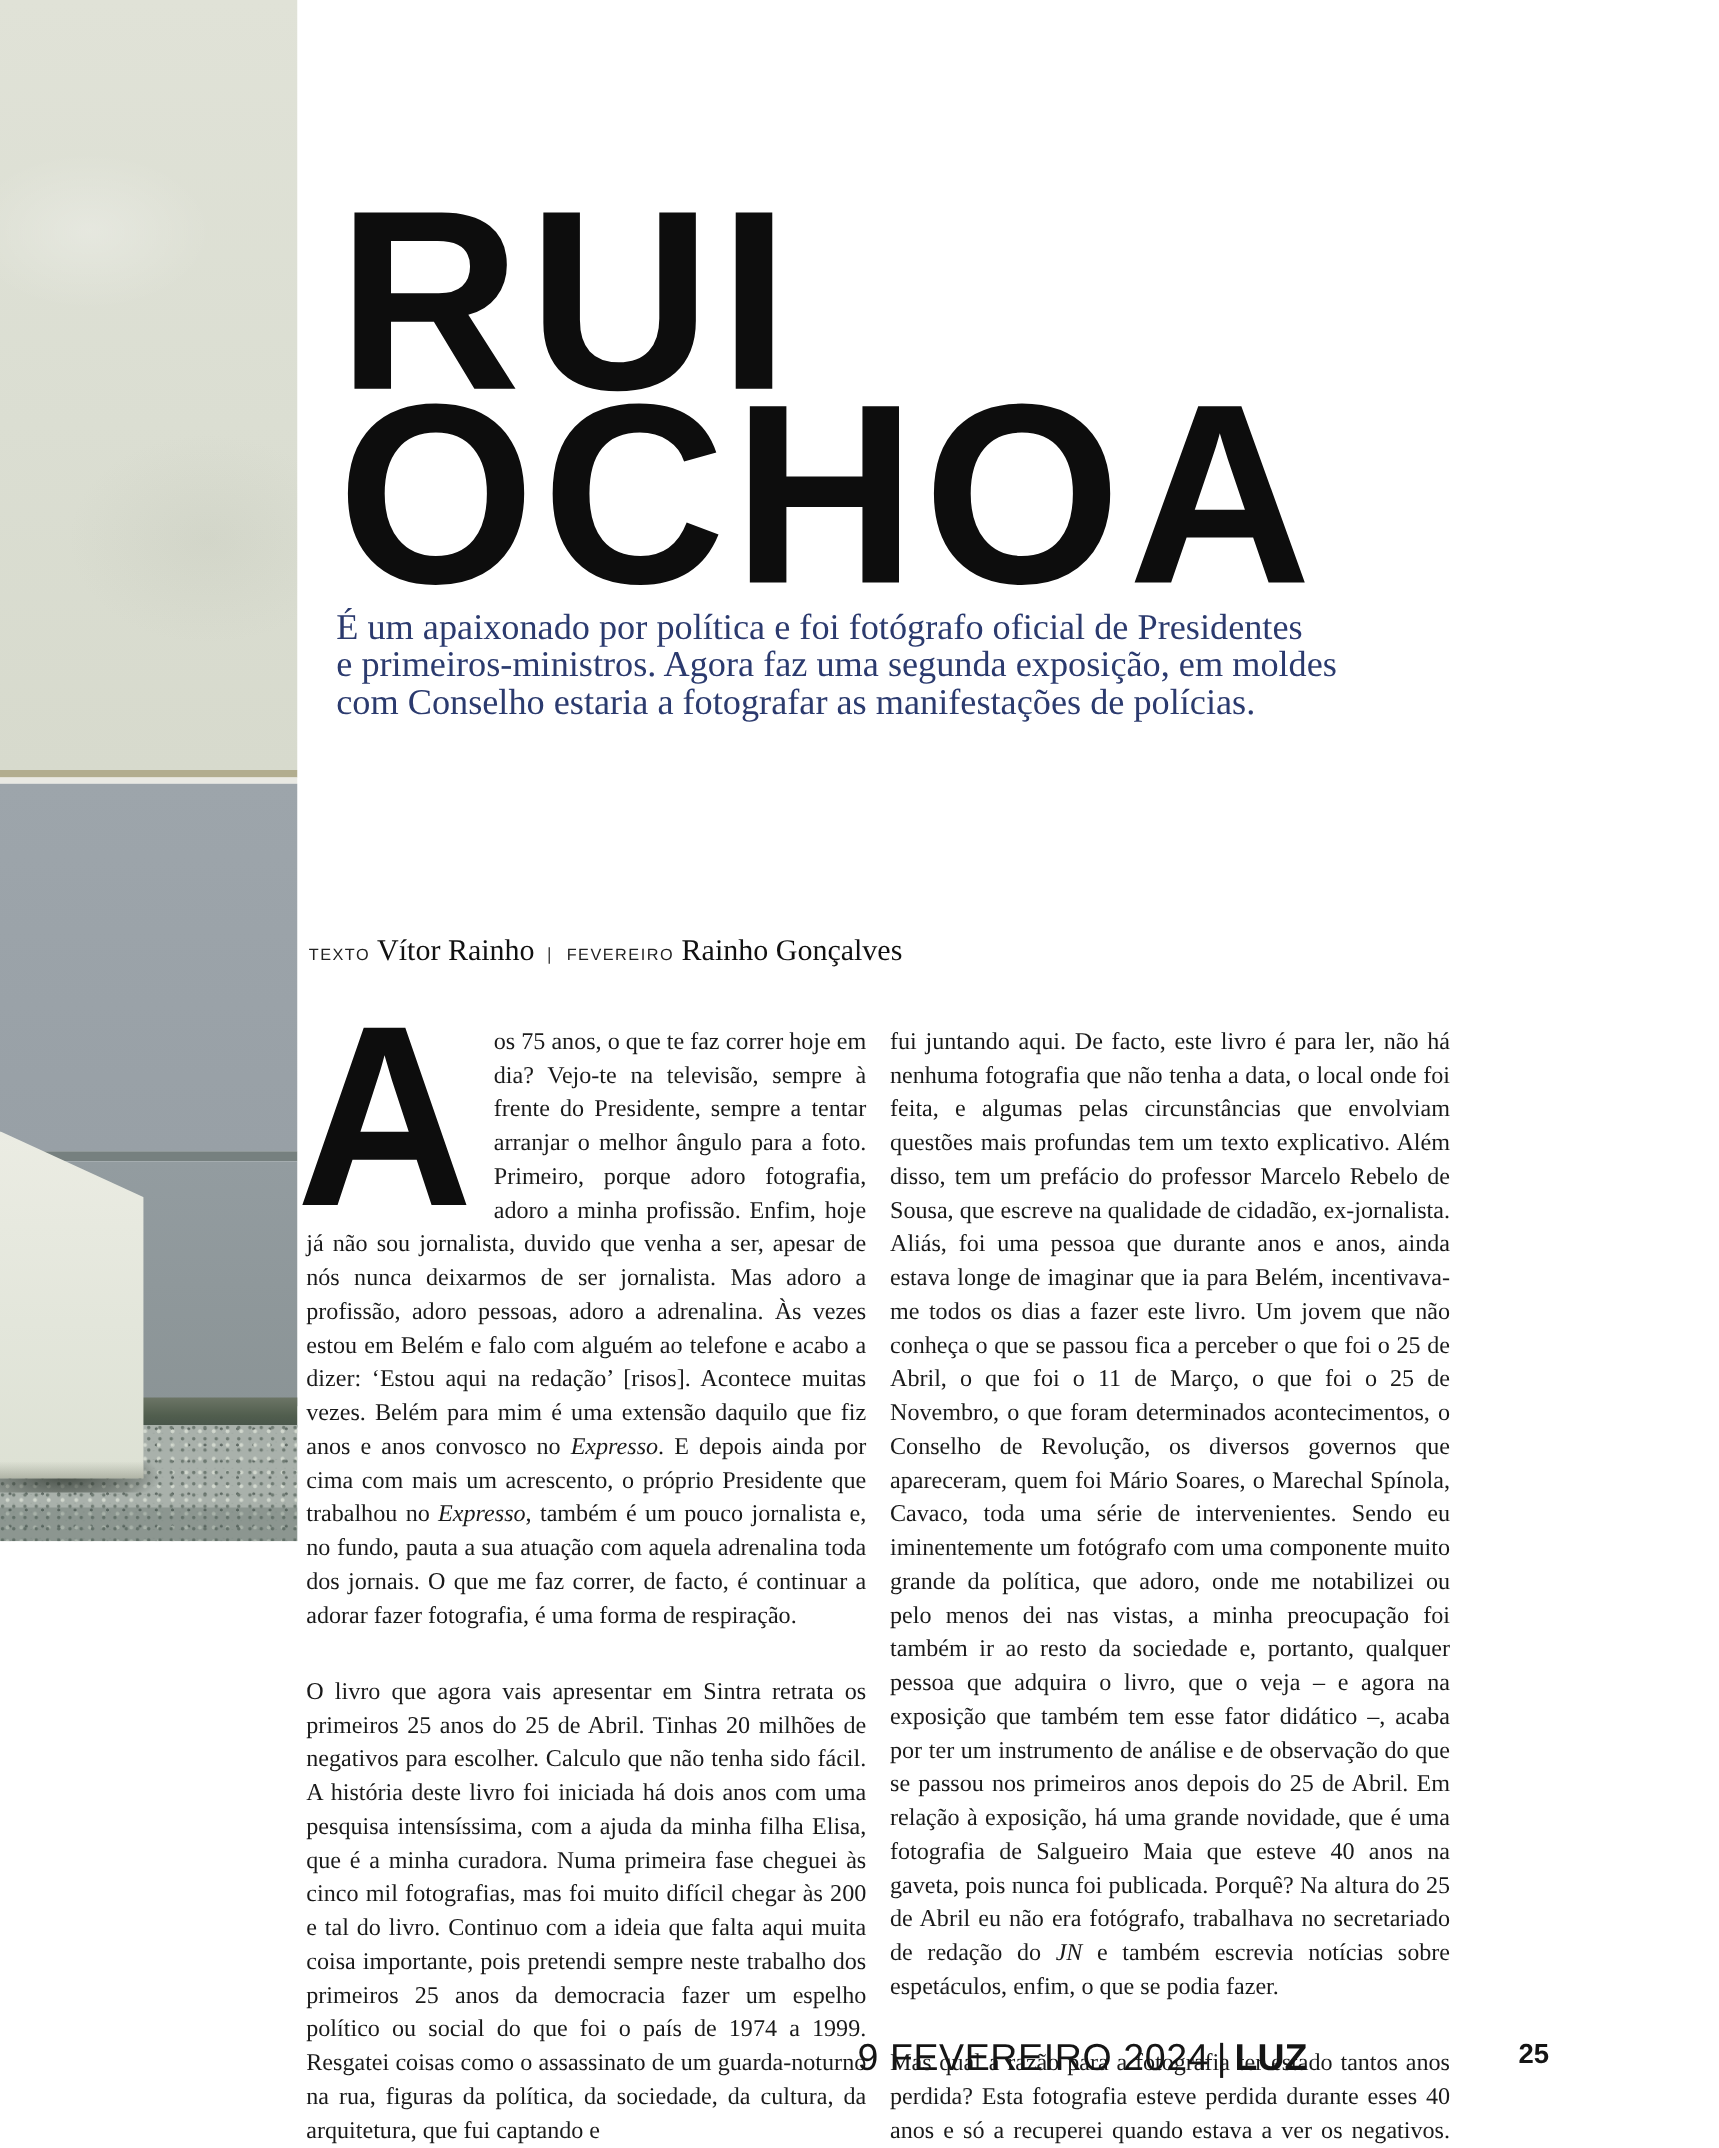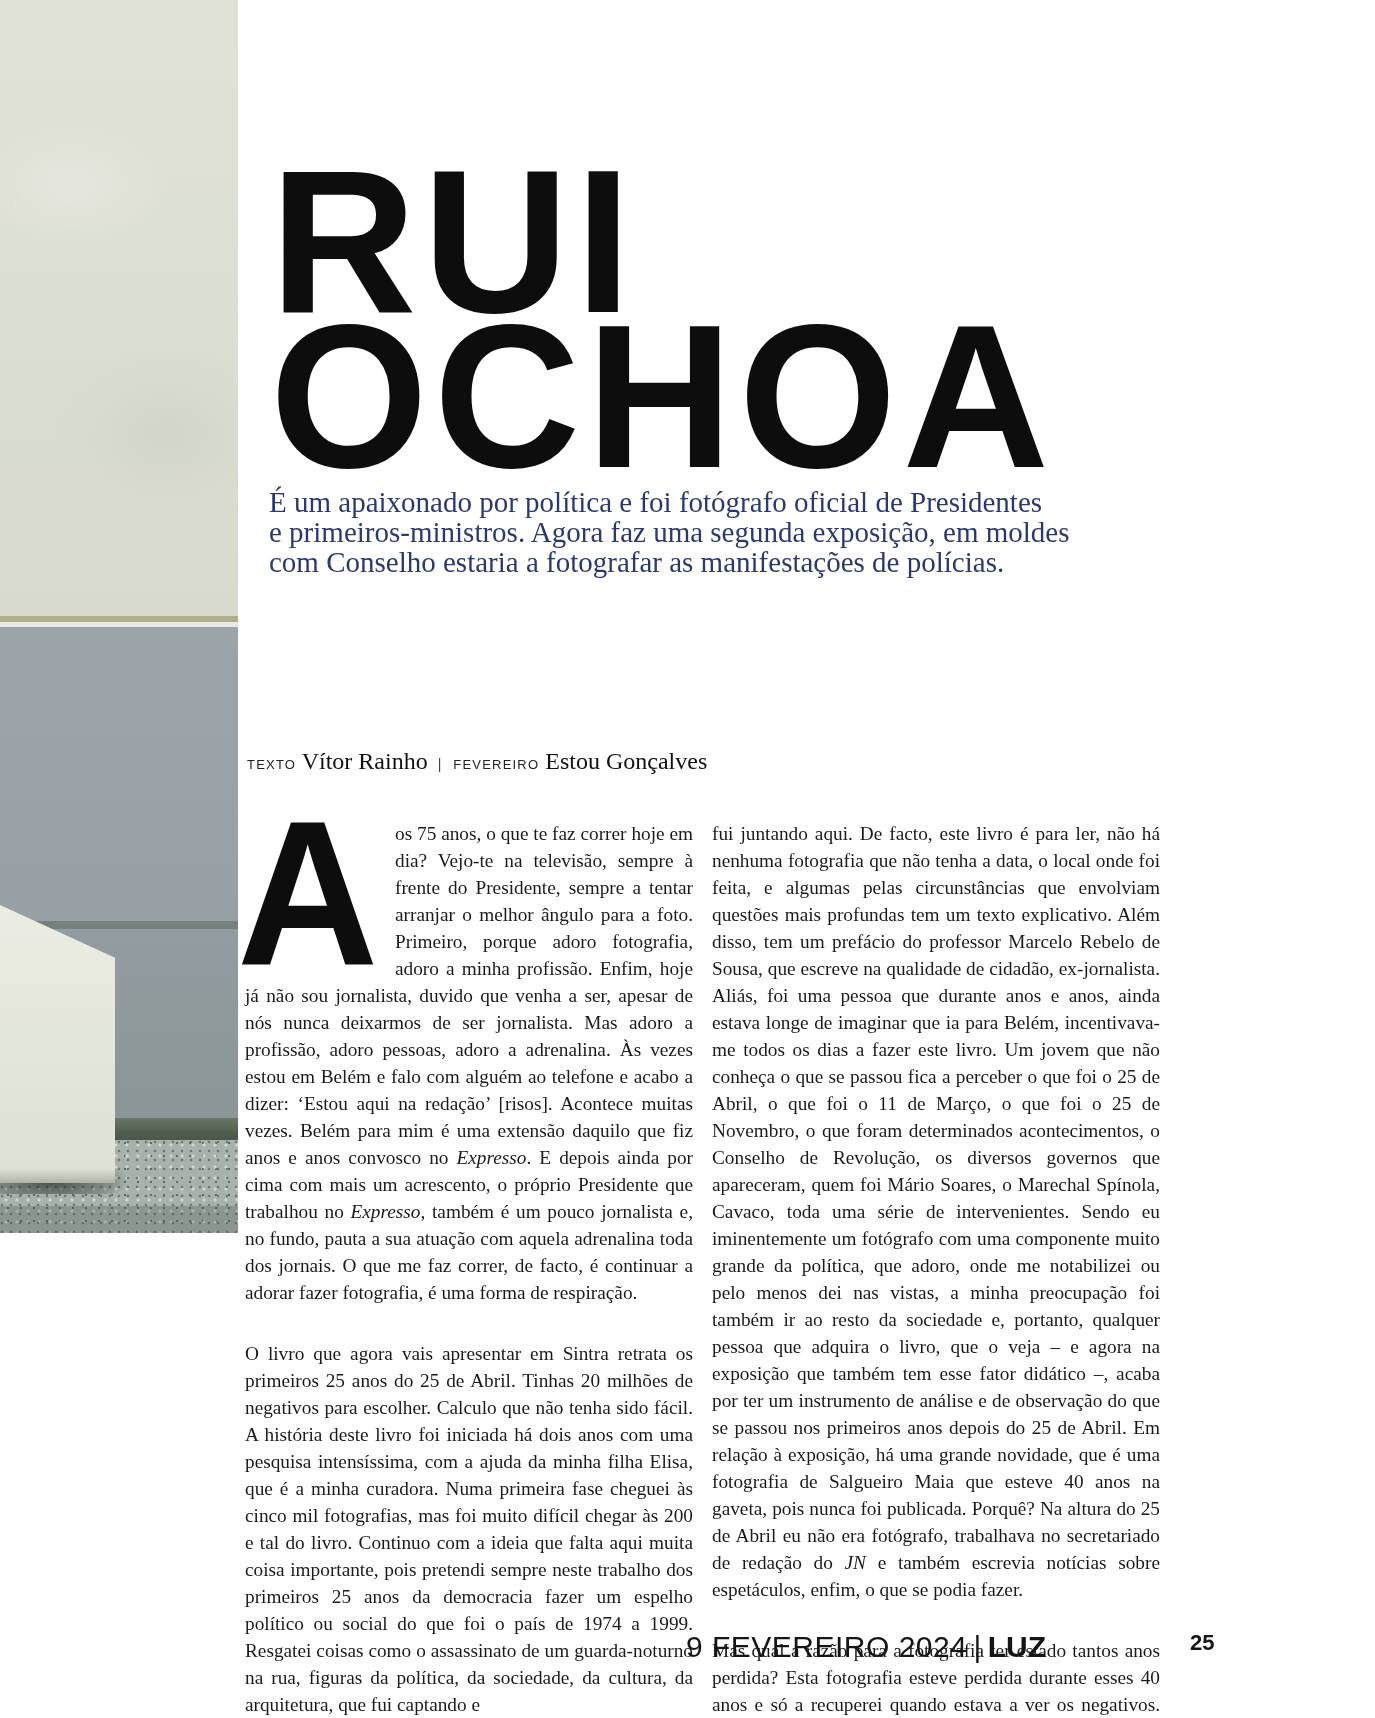--- a/index.html
+++ b/index.html
@@ -152,21 +152,21 @@
     position:absolute;top:1630px;left:668px;width:378px;
     text-align:right;
     font-family:"Liberation Sans", sans-serif;
     font-size:30px;letter-spacing:.5px;color:#151515;
     white-space:nowrap;
   }
   .footer-date .brand{font-weight:bold;letter-spacing:0;}
   .footer-date .fsep{padding:0 6px;color:#151515;}
   .footer-page{
     position:absolute;top:1630px;left:1190px;width:74px;
-    text-align:left;
+    text-align:center;
     font-family:"Liberation Sans", sans-serif;
     font-size:22px;font-weight:bold;color:#151515;
   }
 </style>
 </head>
 <body>
 
 <div class="photo">
   <div class="wall-top"></div>
   <div class="trim-line"></div>
@@ -190,21 +190,21 @@
   <span>É um apaixonado por política e foi fotógrafo oficial de Presidentes</span>
   <span>e primeiros-ministros. Agora faz uma segunda exposição, em moldes</span>
   <span>com Conselho estaria a fotografar as manifestações de polícias.</span>
 </div>
 
 <div class="byline">
   <span class="label">TEXTO</span>
   <span>Vítor Rainho</span>
   <span class="sep">|</span>
   <span class="label">FEVEREIRO</span>
-  <span>Estou Gonçalves</span>
+  <span>Rainho Gonçalves</span>
 </div>
 
 <div class="col col-1">
   <p>
     <span class="dropcap-box">
         <span class="glyph">A</span>
       </span><span class="bq">os 75 anos, o que te faz correr hoje em dia? Vejo-te na televisão, sempre à frente do Presidente, sempre a tentar arranjar o melhor ângulo para a foto.</span><span> Primeiro, porque adoro fotografia, adoro a minha profissão. Enfim, hoje já não sou jornalista, duvido que venha a ser, apesar de nós nunca deixarmos de ser jornalista. Mas adoro a profissão, adoro pessoas, adoro a adrenalina. Às vezes estou em Belém e falo com alguém ao telefone e acabo a dizer: ‘Estou aqui na redação’ [risos]. Acontece muitas vezes. Belém para mim é uma extensão daquilo que fiz anos e anos convosco no </span><span class="it">Expresso</span><span>. E depois ainda por cima com mais um acrescento, o próprio Presidente que trabalhou no </span><span class="it">Expresso</span><span>, também é um pouco jornalista e, no fundo, pauta a sua atuação com aquela adrenalina toda dos jornais. O que me faz correr, de facto, é continuar a adorar fazer fotografia, é uma forma de respiração.</span>
   </p>
   <p>
     <span class="bq">O livro que agora vais apresentar em Sintra retrata os primeiros 25 anos do 25 de Abril. Tinhas 20 milhões de negativos para escolher. Calculo que não tenha sido fácil.</span><span> A história deste livro foi iniciada há dois anos com uma pesquisa intensíssima, com a ajuda da minha filha Elisa, que é a minha curadora. Numa primeira fase cheguei às cinco mil fotografias, mas foi muito difícil chegar às 200 e tal do livro. Continuo com a ideia que falta aqui muita coisa importante, pois pretendi sempre neste trabalho dos primeiros 25 anos da democracia fazer um espelho político ou social do que foi o país de 1974 a 1999. Resgatei coisas como o assassinato de um guarda-noturno na rua, figuras da política, da sociedade, da cultura, da arquitetura, que fui captando e</span>

